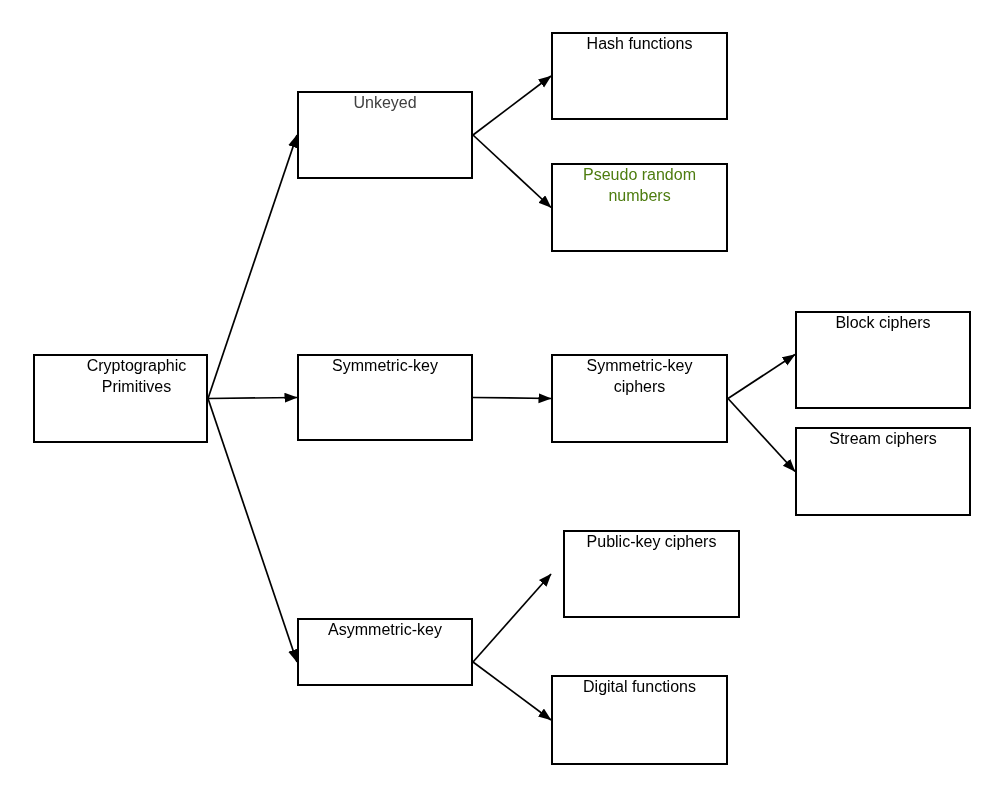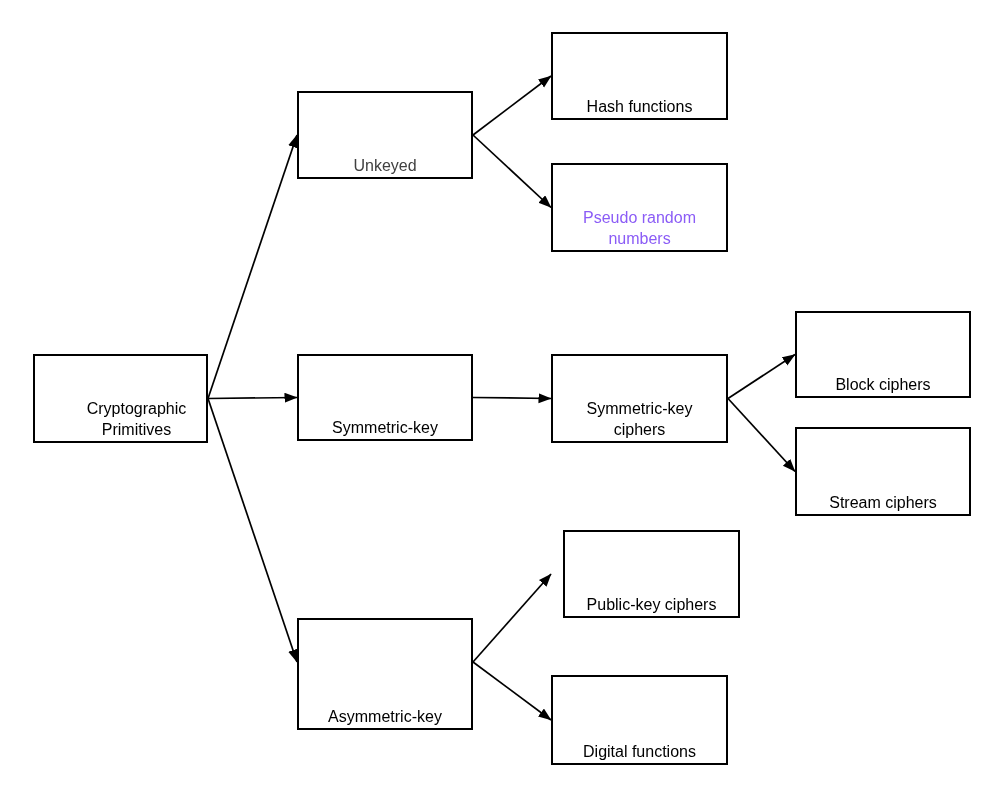--- a/index.html
+++ b/index.html
@@ -22,21 +22,21 @@
     width: 1000px;
     height: 792px;
     pointer-events: none;
   }
   .node {
     position: absolute;
     box-sizing: border-box;
     border: 2px solid #0c4a6e;
     background: #ffffff;
     display: flex;
-    align-items: flex-end;
+    align-items: flex-start;
     justify-content: center;
     text-align: center;
     font-size: 16px;
     line-height: 1.3;
     color: #000000;
     white-space: pre-line;
   }
 </style>
 </head>
 <body>
@@ -59,24 +59,24 @@
         <line x1="728" y1="398.5" x2="795" y2="471.5" stroke="#000000" stroke-width="1.7" marker-end="url(#arrowhead)"></line>
         <line x1="473" y1="662" x2="551" y2="574" stroke="#000000" stroke-width="1.7" marker-end="url(#arrowhead)"></line>
         <line x1="473" y1="662" x2="551" y2="720" stroke="#000000" stroke-width="1.7" marker-end="url(#arrowhead)"></line>
       </g>
   </svg>
   <div id="nodes">
       <div class="node" style="left: 33px; top: 354px; width: 175px; height: 89px; border-color: rgb(0, 0, 0); background: rgb(255, 255, 255); color: rgb(0, 0, 0); padding-left: 32px;"><span>Cryptographic
 Primitives</span></div>
       <div class="node" style="left: 297px; top: 91px; width: 176px; height: 88px; border-color: rgb(0, 0, 0); background: rgb(255, 255, 255); color: #404040;"><span>Unkeyed</span></div>
       <div class="node" style="left: 551px; top: 32px; width: 177px; height: 88px; border-color: rgb(0, 0, 0); background: rgb(255, 255, 255); color: rgb(0, 0, 0);"><span>Hash functions</span></div>
-      <div class="node" style="left: 551px; top: 163px; width: 177px; height: 89px; border-color: rgb(0, 0, 0); background: rgb(255, 255, 255); color: #8b5cf6;"><span>Pseudo random
+      <div class="node" style="left: 551px; top: 163px; width: 177px; height: 89px; border-color: rgb(0, 0, 0); background: rgb(255, 255, 255); color: #4d7c0f;"><span>Pseudo random
 numbers</span></div>
       <div class="node" style="left: 297px; top: 354px; width: 176px; height: 87px; border-color: rgb(0, 0, 0); background: rgb(255, 255, 255); color: rgb(0, 0, 0);"><span>Symmetric-key</span></div>
       <div class="node" style="left: 551px; top: 354px; width: 177px; height: 89px; border-color: rgb(0, 0, 0); background: rgb(255, 255, 255); color: rgb(0, 0, 0);"><span>Symmetric-key
 ciphers</span></div>
-      <div class="node" style="left: 795px; top: 311px; width: 176px; height: 87px; border-color: rgb(0, 0, 0); background: rgb(255, 255, 255); color: rgb(0, 0, 0);"><span>Block ciphers</span></div>
+      <div class="node" style="left: 795px; top: 311px; width: 176px; height: 98px; border-color: rgb(0, 0, 0); background: rgb(255, 255, 255); color: rgb(0, 0, 0);"><span>Block ciphers</span></div>
       <div class="node" style="left: 795px; top: 427px; width: 176px; height: 89px; border-color: rgb(0, 0, 0); background: rgb(255, 255, 255); color: rgb(0, 0, 0);"><span>Stream ciphers</span></div>
-      <div class="node" style="left: 297px; top: 618px; width: 176px; height: 112px; border-color: rgb(0, 0, 0); background: rgb(255, 255, 255); color: rgb(0, 0, 0);"><span>Asymmetric-key</span></div>
+      <div class="node" style="left: 297px; top: 618px; width: 176px; height: 68px; border-color: rgb(0, 0, 0); background: rgb(255, 255, 255); color: rgb(0, 0, 0);"><span>Asymmetric-key</span></div>
       <div class="node" style="left: 551px; top: 530px; width: 177px; height: 88px; border-color: rgb(0, 0, 0); background: rgb(255, 255, 255); color: rgb(0, 0, 0); margin-left: 12px;"><span>Public-key ciphers</span></div>
       <div class="node" style="left: 551px; top: 675px; width: 177px; height: 90px; border-color: rgb(0, 0, 0); background: rgb(255, 255, 255); color: rgb(0, 0, 0);"><span>Digital functions</span></div>
     </div>
 </div>
 
 </body></html>

